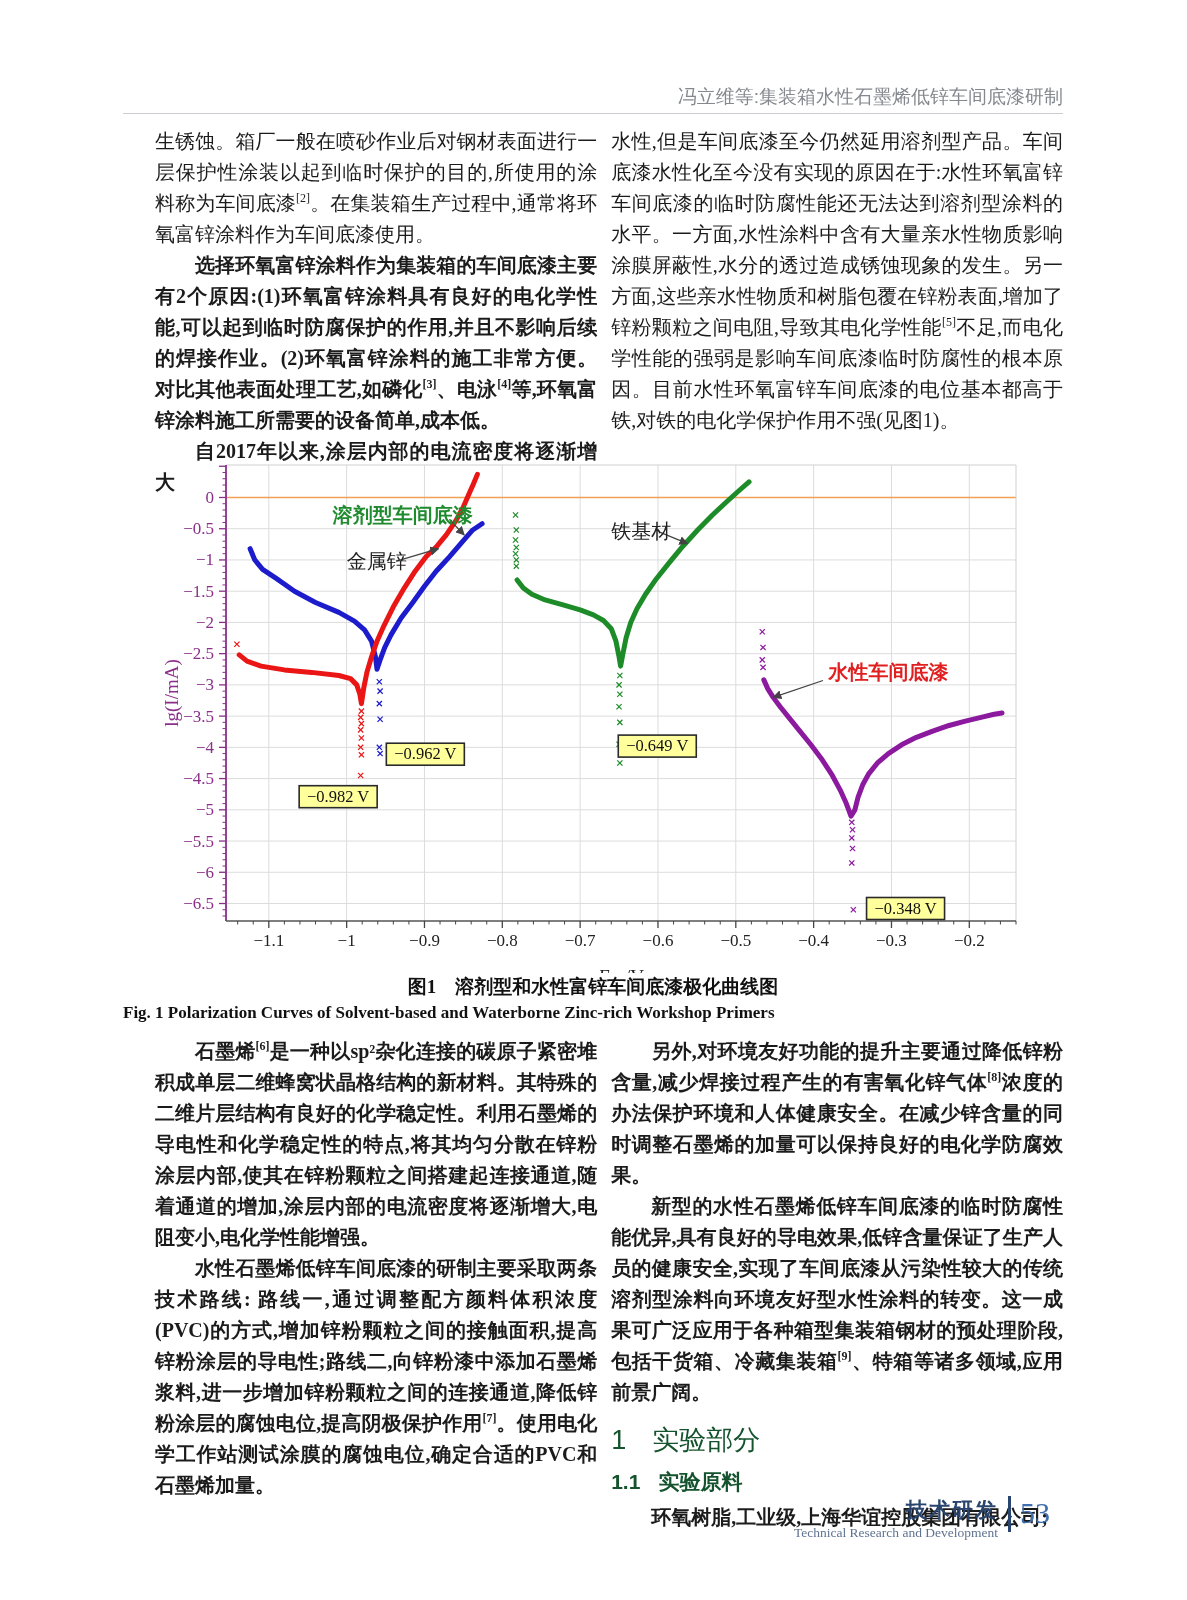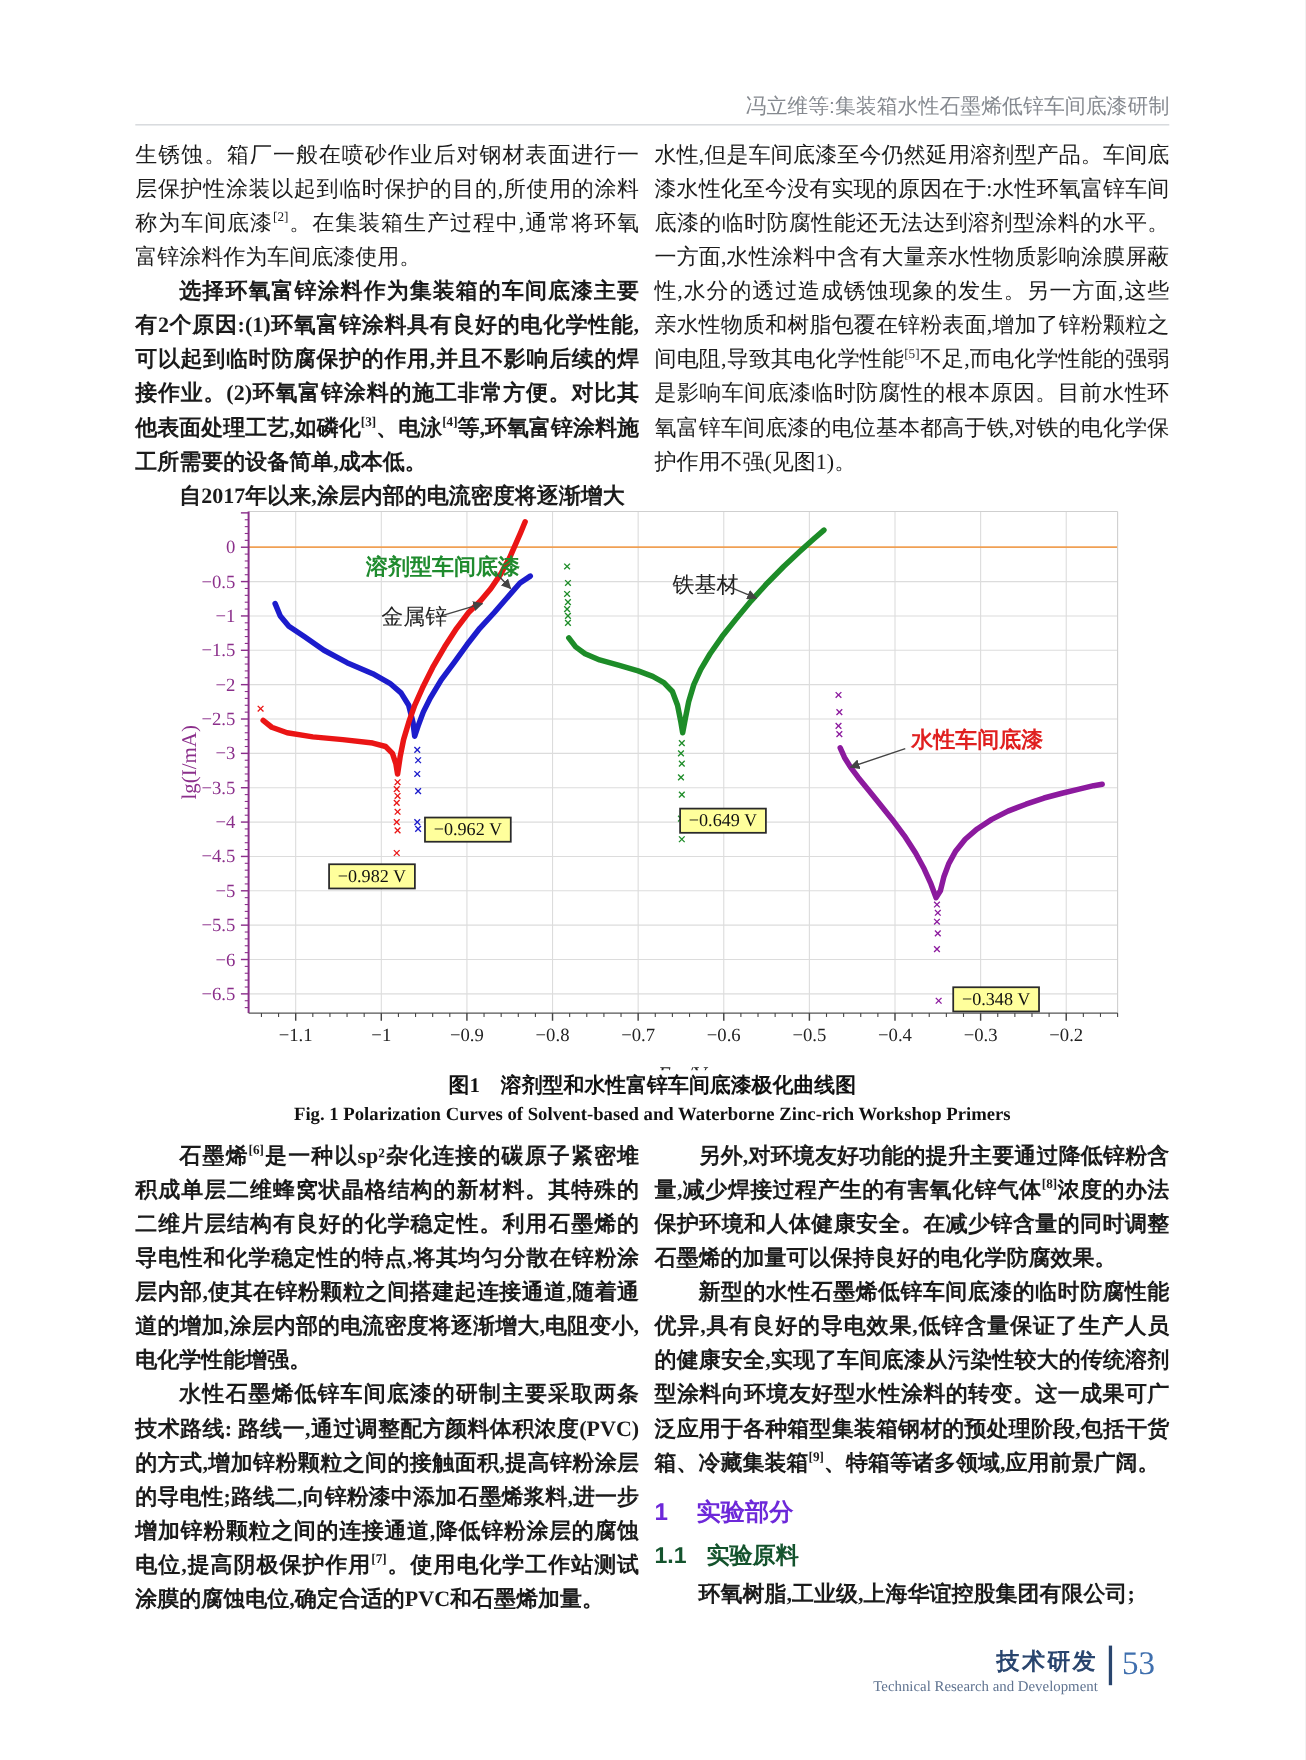--- a/index.html
+++ b/index.html
@@ -7,34 +7,34 @@
         font-family:"Liberation Serif",serif;color:#1b1b1b;overflow:hidden;
         outline:1px solid #d8d8d8;}
   
   #header{position:absolute;left:123px;top:84px;width:940px;text-align:right;
           font-family:Liberation Sans, sans-serif;font-size:19px;color:#85898f;}
   #header-rule{position:absolute;left:123px;top:113px;width:940px;height:1px;background:#c9ccd1;}
   
   .cols{position:absolute;left:123px;width:940px;display:flex;gap:14px;}
   #cols-top{top:126px;}
   #cols-bottom{top:1036px;}
-  .col-left{width:458px;}
+  .col-left{width:458px;margin-left:32px;}
   .col-right{width:468px;}
   .col p{margin:0;font-size:20px;line-height:31px;text-align:justify;}
   .col p.ind{text-indent:2em;font-weight:bold;}
   .col p sup{font-size:12px;line-height:0;}
   
   #figure-svg{position:absolute;left:150px;top:448px;}
   #caption-cn{position:absolute;left:123px;top:974px;width:940px;text-align:center;
               font-weight:700;font-size:19px;color:#111;}
-  #caption-en{position:absolute;left:123px;top:1003px;width:940px;text-align:center;
+  #caption-en{position:absolute;left:123px;top:1003px;width:940px;text-align:left;
               font-weight:700;font-size:17px;color:#111;}
   
   .h1{margin:14px 0 10px 0;font-family:"Liberation Sans",sans-serif;
-      font-weight:700;font-size:22px;color:#6d28d9;}
+      font-weight:400;font-size:27px;color:#14532d;}
   .h1 .num{margin-right:26px;}
   .h2{margin:4px 0 6px 0;font-family:"Liberation Sans",sans-serif;
       font-weight:700;font-size:21px;color:#14532d;}
   .h2 .num{margin-right:18px;}
   
   #footer{position:absolute;right:137px;top:1496px;display:flex;align-items:flex-start;}
   #footer-text{text-align:right;margin-right:10px;}
   #footer-zh{font-family:"Liberation Sans",sans-serif;font-weight:700;
              font-size:21px;color:#29456e;letter-spacing:2px;}
   #footer-en{font-size:13.5px;font-weight:400;color:#5f7390;margin-top:1px;}

